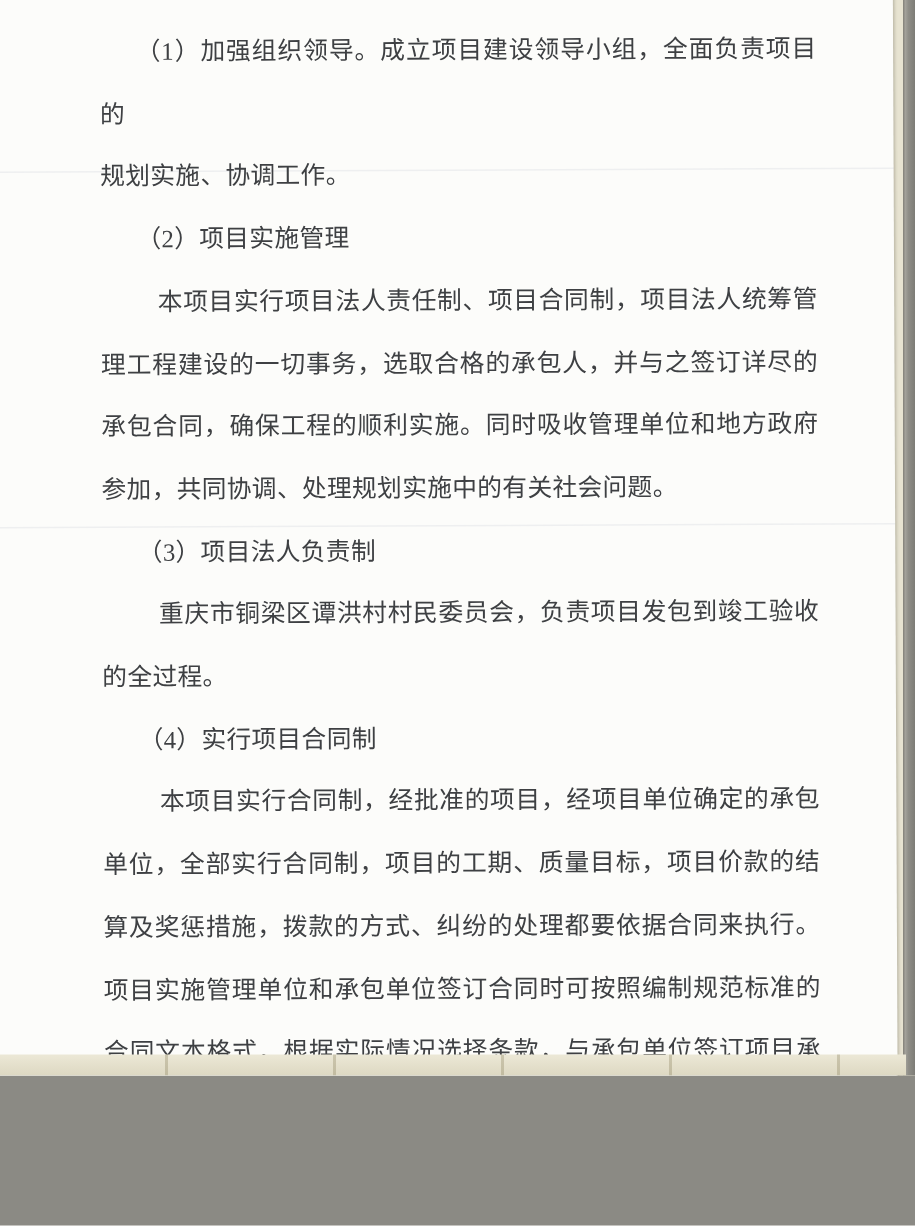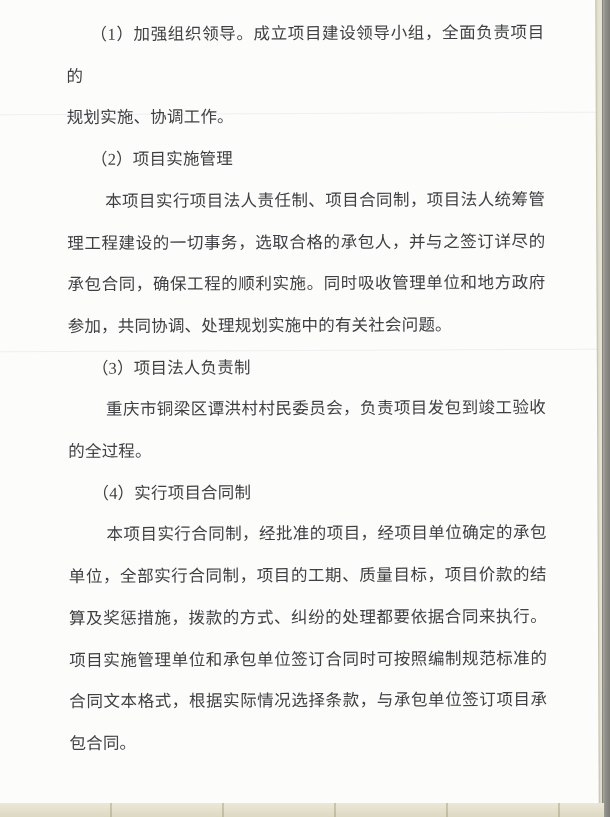--- a/index.html
+++ b/index.html
@@ -2,21 +2,21 @@
 <html lang="zh-CN"><head>
 <meta charset="utf-8">
 <style>
   html,body{margin:0;padding:0;}
   body{
     width:610px;height:817px;overflow:hidden;
     font-family:"Liberation Serif","DejaVu Serif",serif;
     background:#8b8a84;
   }
   .scene{
-    position:relative;width:610px;height:817px;overflow:hidden;
+    position:relative;width:610px;height:717px;overflow:hidden;
     background:#e7e3d1; 
   }
   
   .gray-edge{
     position:absolute;top:0;right:0;width:8px;height:100%;
     background:linear-gradient(90deg,#b3b1a9 0,#8f8e88 45%,#7d7c76 100%);
   }
   
   .stack-line{
     position:absolute;top:0;right:7px;width:1px;height:100%;

